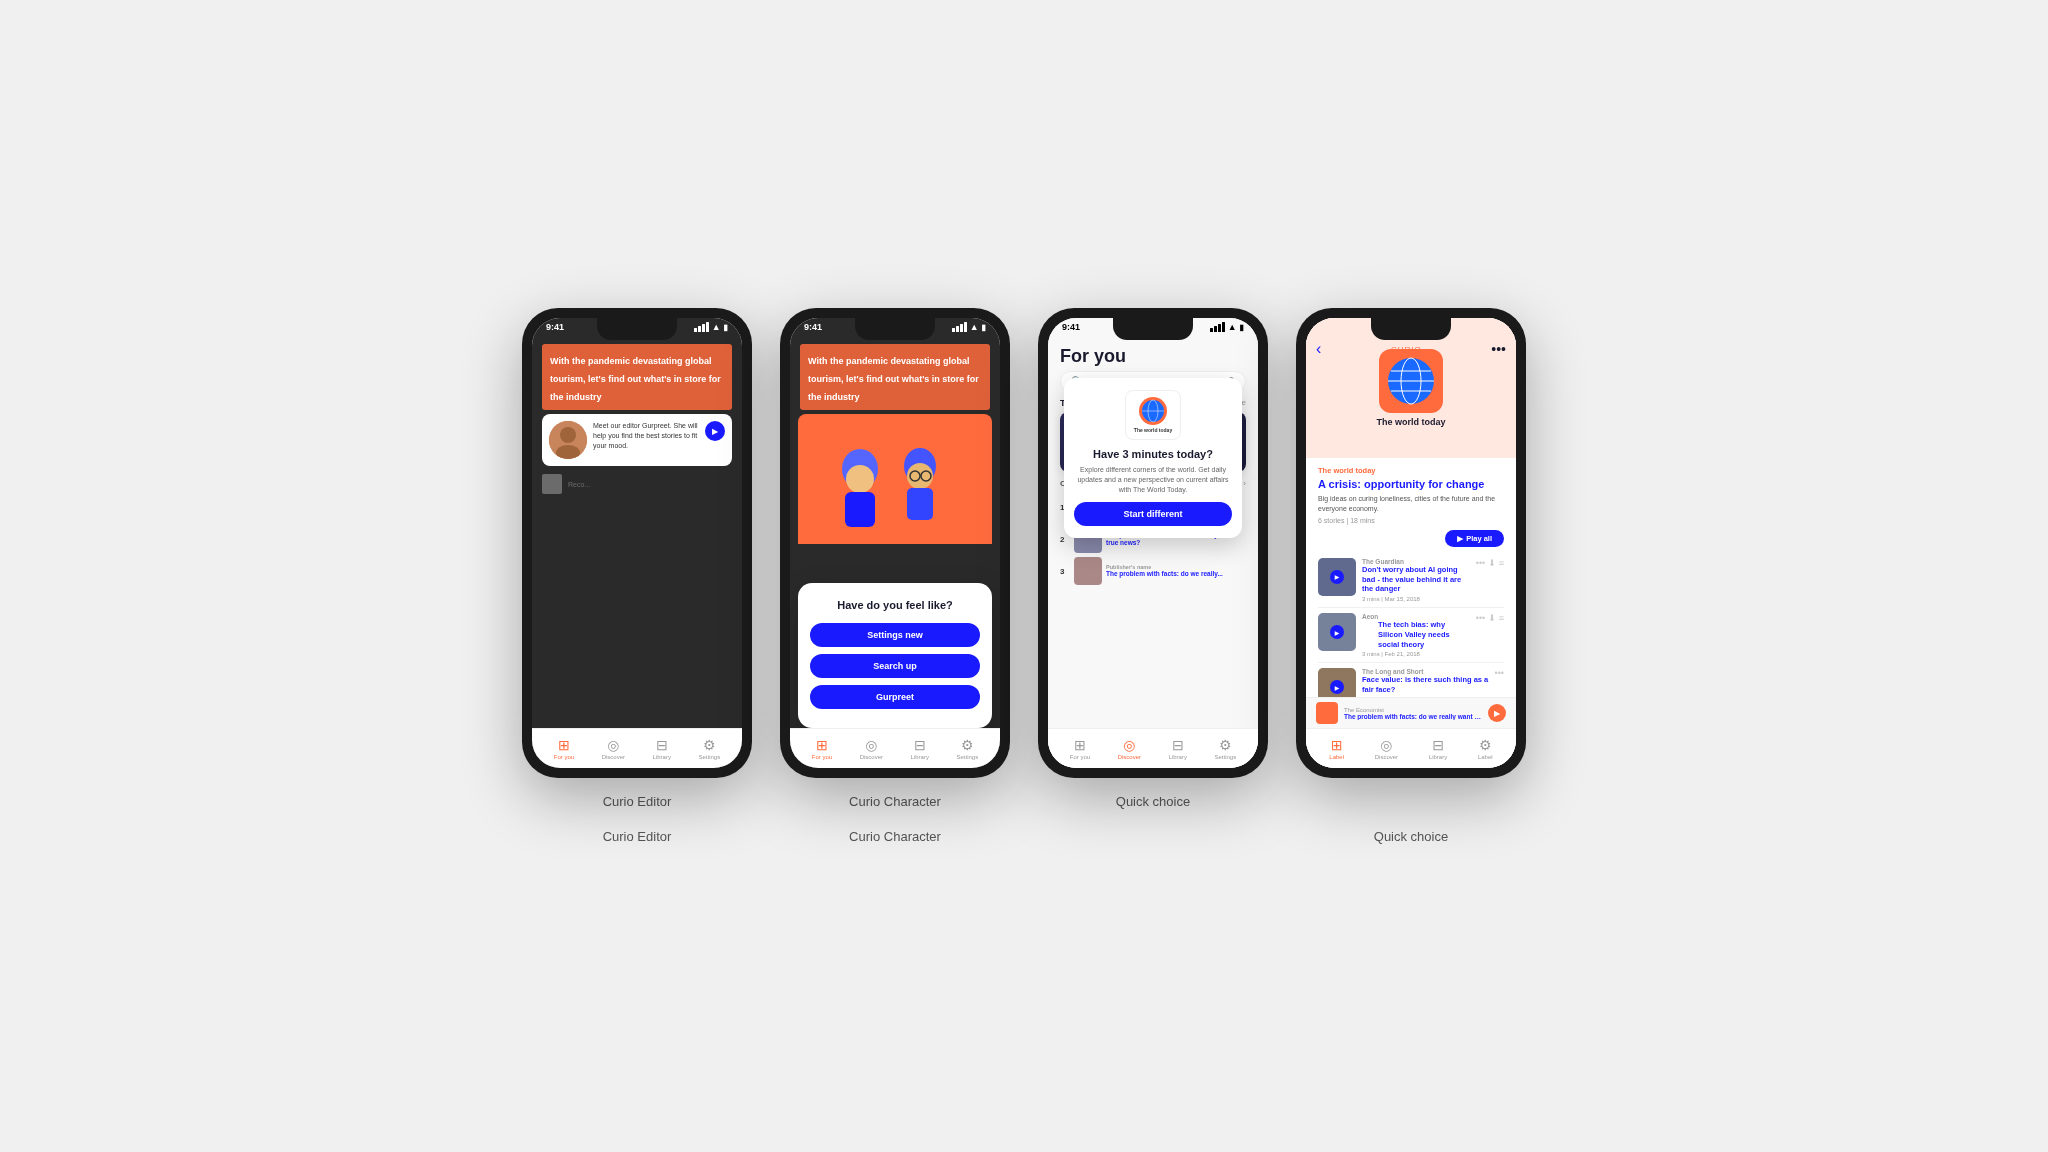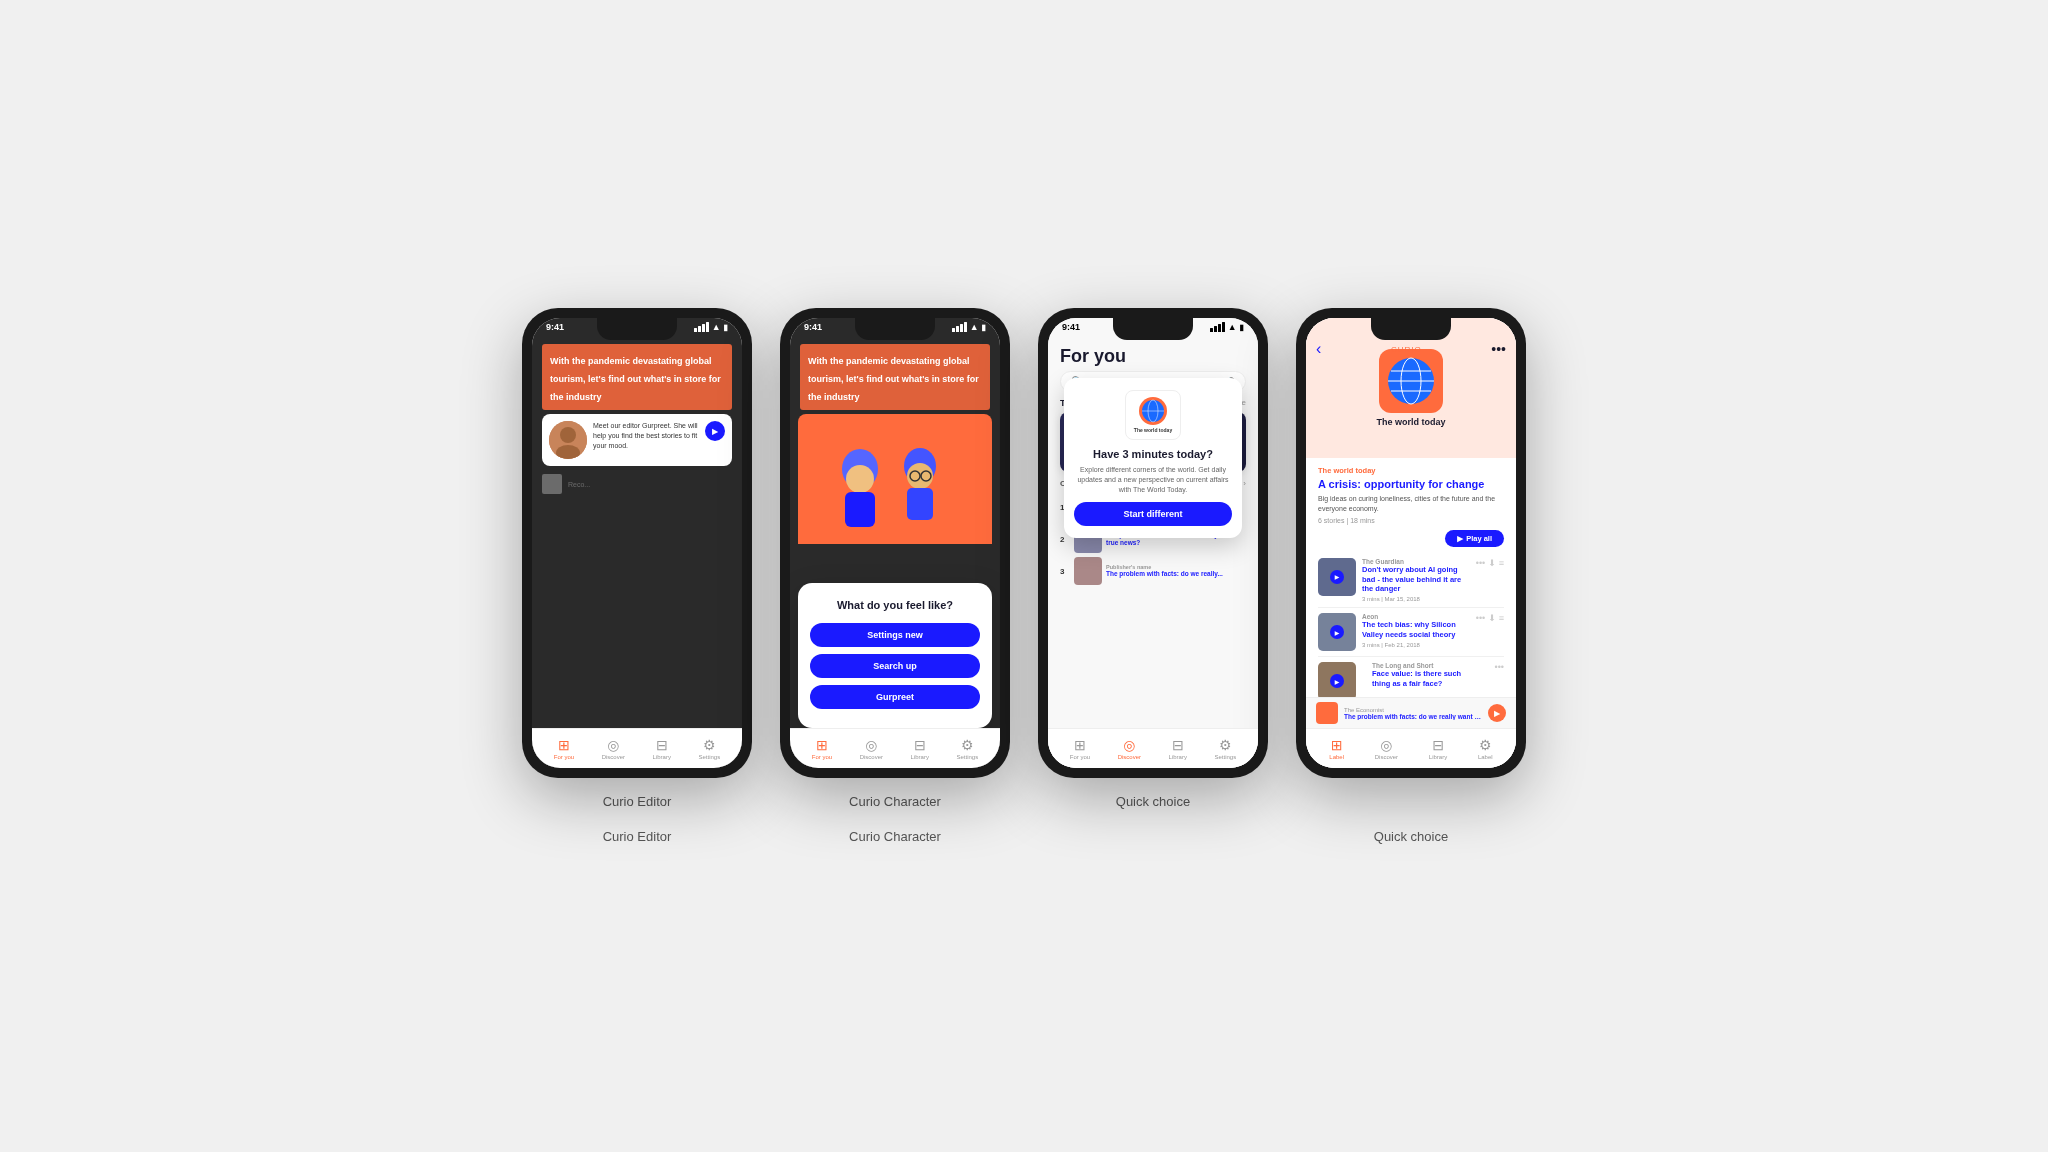--- a/index.html
+++ b/index.html
@@ -275,21 +275,21 @@
               <circle cx="115" cy="52" r="13" fill="#e8b870"></circle>
               <rect x="102" y="64" width="26" height="32" rx="5" fill="#3344ff"></rect>
 
               <circle cx="110" cy="52" r="5" fill="none" stroke="#333" stroke-width="1.5"></circle>
               <circle cx="121" cy="52" r="5" fill="none" stroke="#333" stroke-width="1.5"></circle>
               <line x1="115" y1="52" x2="116" y2="52" stroke="#333" stroke-width="1"></line>
             </svg>
           </div>
 
           <div style="position:absolute;bottom:40px;left:8px;right:8px;background:#fff;border-radius:14px;padding:16px 12px 12px;box-shadow:0 10px 30px rgba(0,0,0,0.2);z-index:20;">
-            <div class="modal-title">What do you feel like?</div>
+            <div class="modal-title">Have do you feel like?</div>
             <button class="modal-btn">Settings new</button>
             <button class="modal-btn">Search up</button>
             <button class="modal-btn">Gurpreet</button>
           </div>
         </div>
 
         <div class="phone-bottom-nav">
           <div class="nav-item active">
             <span class="nav-icon">⊞</span>
             <span>For you</span>
@@ -490,31 +490,31 @@
             </div>
 
             <div style="display:flex;align-items:flex-start;gap:6px;padding:5px 0;border-bottom:1px solid #f0f0f0;">
               <div style="width:38px;height:38px;border-radius:5px;background:#aabbdd;flex-shrink:0;position:relative;overflow:hidden;">
                 <div style="position:absolute;inset:0;background:rgba(0,0,0,0.3);display:flex;align-items:center;justify-content:center;">
                   <div style="width:14px;height:14px;background:#1a1aff;border-radius:50%;display:flex;align-items:center;justify-content:center;color:#fff;font-size:6px;">▶</div>
                 </div>
               </div>
               <div style="flex:1;min-width:0;">
                 <div style="font-size:6.5px;color:#999;font-weight:600;">Aeon</div>
-                <div style="font-size:7.5px;font-weight:600;color:#1a1aff;line-height:1.3;">The tech bias: why Silicon Valley needs social theory</div>
+                <div style="font-size:7.5px;font-weight:600;color:#1a1aff;line-height:1.3;margin-left:16px;">The tech bias: why Silicon Valley needs social theory</div>
                 <div style="font-size:6px;color:#999;margin-top:2px;">3 mins | Feb 21, 2018</div>
               </div>
               <div style="display:flex;gap:3px;align-items:center;flex-shrink:0;">
                 <span style="font-size:9px;color:#ccc;">•••</span>
                 <span style="font-size:9px;color:#ccc;">⬇</span>
                 <span style="font-size:9px;color:#ccc;">≡</span>
               </div>
             </div>
 
-            <div style="display:flex;align-items:flex-start;gap:16px;padding:5px 0;">
+            <div style="display:flex;align-items:flex-start;gap:6px;padding:5px 0;">
               <div style="width:38px;height:38px;border-radius:5px;background:#ccaa88;flex-shrink:0;position:relative;overflow:hidden;">
                 <div style="position:absolute;inset:0;background:rgba(0,0,0,0.3);display:flex;align-items:center;justify-content:center;">
                   <div style="width:14px;height:14px;background:#1a1aff;border-radius:50%;display:flex;align-items:center;justify-content:center;color:#fff;font-size:6px;">▶</div>
                 </div>
               </div>
               <div style="flex:1;min-width:0;">
                 <div style="font-size:6.5px;color:#999;font-weight:600;">The Long and Short</div>
                 <div style="font-size:7.5px;font-weight:600;color:#1a1aff;line-height:1.3;">Face value: is there such thing as a fair face?</div>
               </div>
               <div style="display:flex;gap:3px;align-items:center;flex-shrink:0;">

